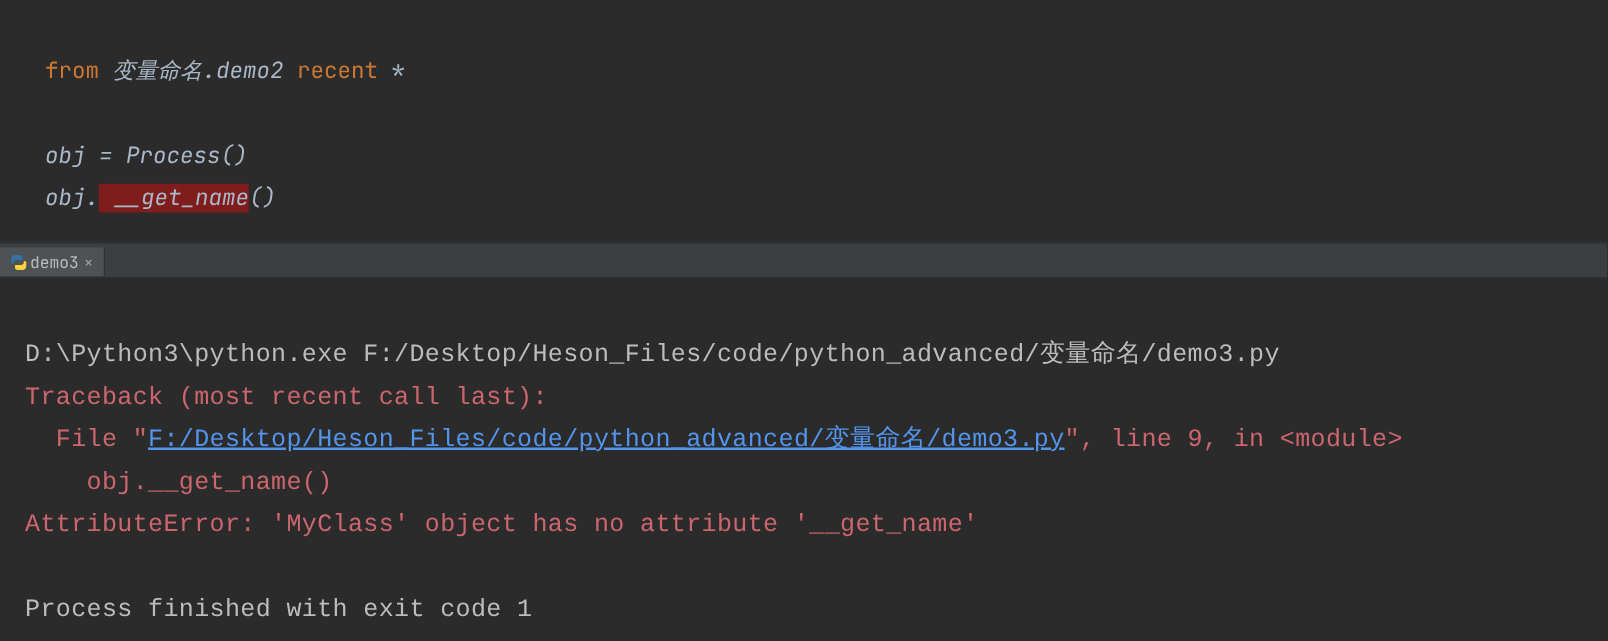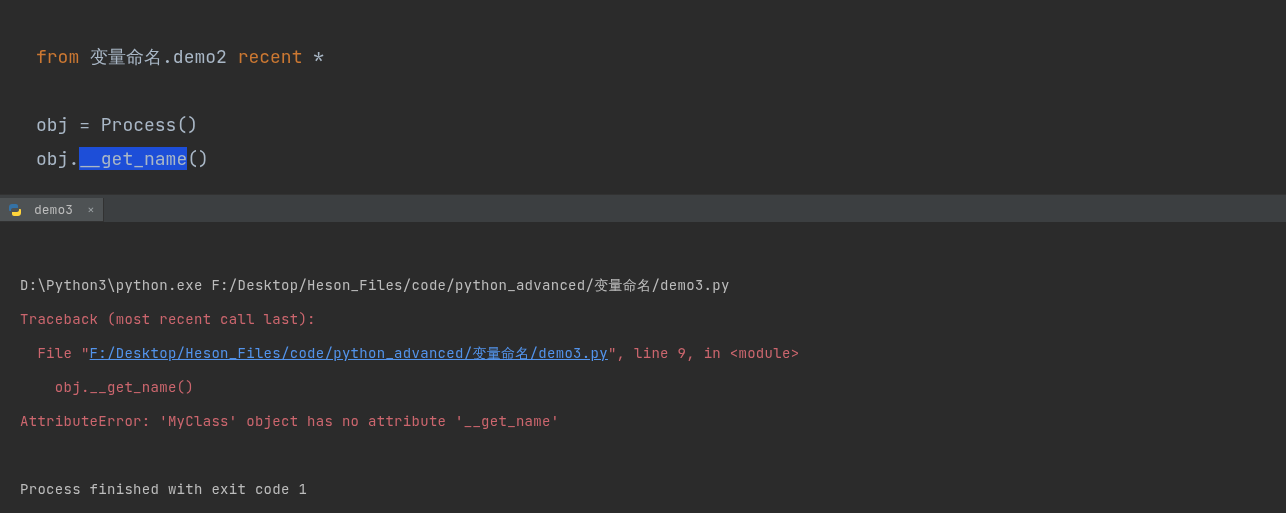--- a/index.html
+++ b/index.html
@@ -14,23 +14,23 @@
   }
 
   
   .editor {
     background: #2b2b2b;
     padding: 6px 0 18px 36px;
     line-height: 34px;
     white-space: pre;
   }
   .kw { color: #cc7832; text-align: center; }          
-  .ident { color: #a9b7c6; }
+  .ident { color: #a9b7c6; font-style: italic; }
   .star { color: #a9b7c6; }
-  .hl-underscore { background: #1d4ed8; } 
+  .hl-underscore { background: #7f1d1d; padding-left: 12px; } 
 
   
   .divider {
     height: 28px;
     background: #3c3f41;
     border-top: 1px solid #323232;
     display:flex;
     align-items:flex-end;
   }
 
@@ -43,37 +43,38 @@
     border-bottom: 1px solid #323232;
   }
   .tab {
     display: flex;
     align-items: center;
     padding: 0 8px;
     font-size: 13px;
     color: #bbbbbb;
     background: #4e5254;
     border-right: 1px solid #323232;
-    gap: 12px;
+    gap: 2px;
   }
   .tab svg { display:block; }
   .tab .close {
     color: #9aa0a3;
     font-size: 13px;
     padding-left: 2px;
   }
 
   
   .console {
     background: #2b2b2b;
     padding: 12px 0 0 20px;
     line-height: 34px;
     white-space: pre;
-    font-size: 14px;
+    font-size: 20px;
     letter-spacing: 0.3px;
+    font-family: Liberation Mono, monospace;
   }
   .cmd { color: #bcbcbc; }
   .err { color: #cc666e; }         
   .link { color: #5394ec; text-decoration: underline; }
   .mod { color: #cc666e; }         
 </style>
 </head>
 <body>
 
 <div class="editor">

